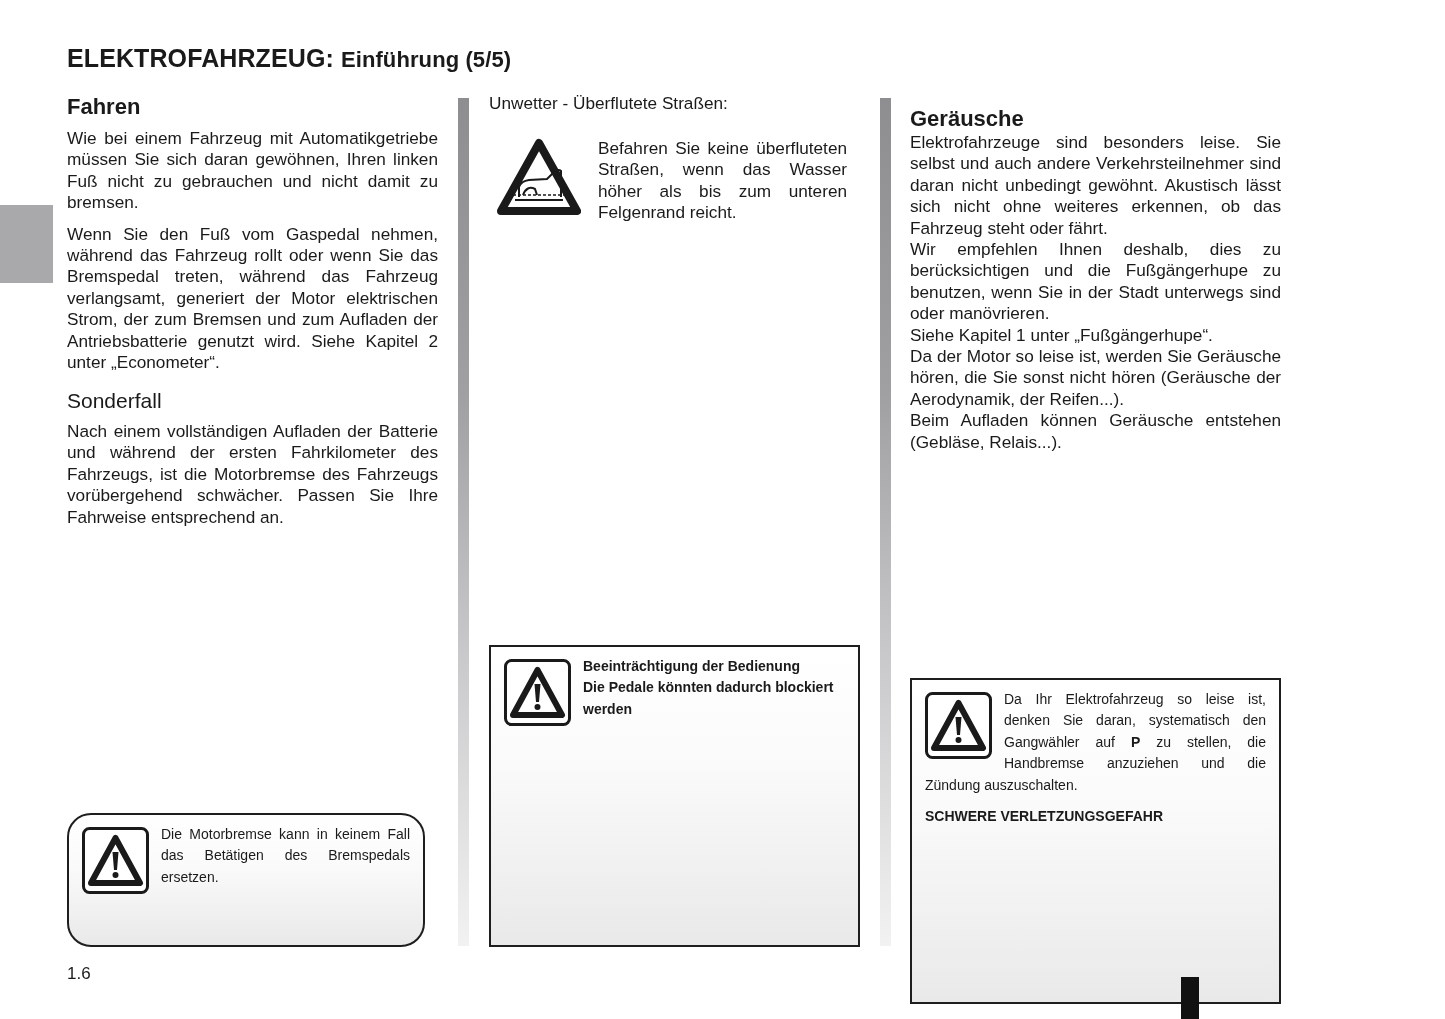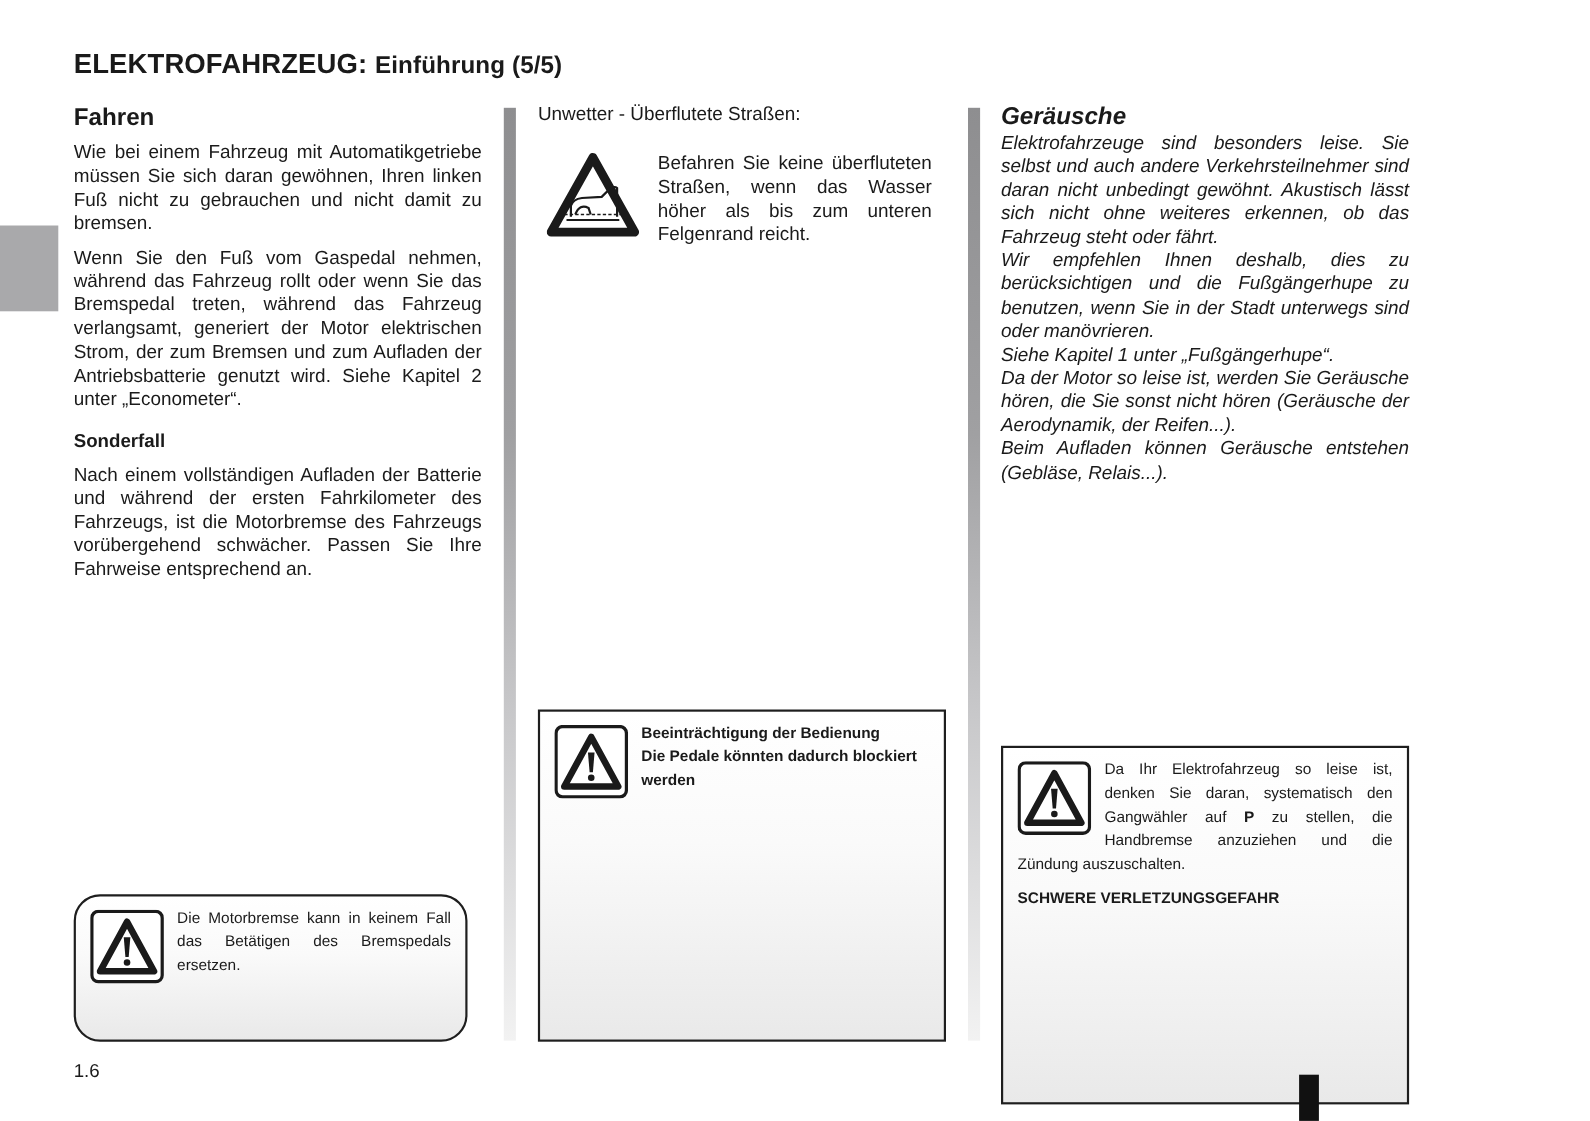--- a/index.html
+++ b/index.html
@@ -9,25 +9,25 @@
     .page-title { position: absolute; left: 67px; top: 44px; font-size: 25px; font-weight: bold; letter-spacing: 0.1px; white-space: nowrap; text-align: right; }
     .page-title .main { font-size: 25px; }
     .page-title .sub { font-size: 22px; }
 
     .side-tab { position: absolute; left: 0; top: 205px; width: 53px; height: 78px; background: #a9a9ab; }
 
     .col { position: absolute; font-size: 17.2px; line-height: 21.4px; }
     .col p { text-align: justify; }
     .col1 { left: 67px; top: 93px; width: 371px; }
     .col2 { left: 489px; top: 93px; width: 360px; }
-    .col3 { left: 910px; top: 93px; width: 371px; font-style: italic; }
+    .col3 { left: 910px; top: 106px; width: 371px; }
 
     .h2 { font-size: 22px; font-weight: bold; line-height: 28px; margin-bottom: 7px; }
     .col3 .h2 { margin-bottom: 0; line-height: 26px; }
-    .h3 { font-size: 17px; font-weight: bold; margin: 17px 0 9px 0; }
+    .h3 { font-size: 21px; font-weight: normal; margin: 17px 0 9px 0; }
     .gap { margin-top: 10px; }
 
     .divider { position: absolute; top: 98px; width: 11px; height: 848px;
       background: linear-gradient(to bottom, #8e8e90 0%, #a0a0a2 35%, #c8c8ca 65%, #f2f2f2 100%); }
     .div1 { left: 458px; }
     .div2 { left: 880px; }
 
     .flood-block { position: absolute; left: 497px; top: 137px; width: 350px; }
     .flood-icon { position: absolute; left: 0; top: 0; width: 84px; height: 80px; }
     .flood-text { position: absolute; left: 101px; top: 1px; width: 249px; font-size: 17.2px; line-height: 21.4px; text-align: justify; }

